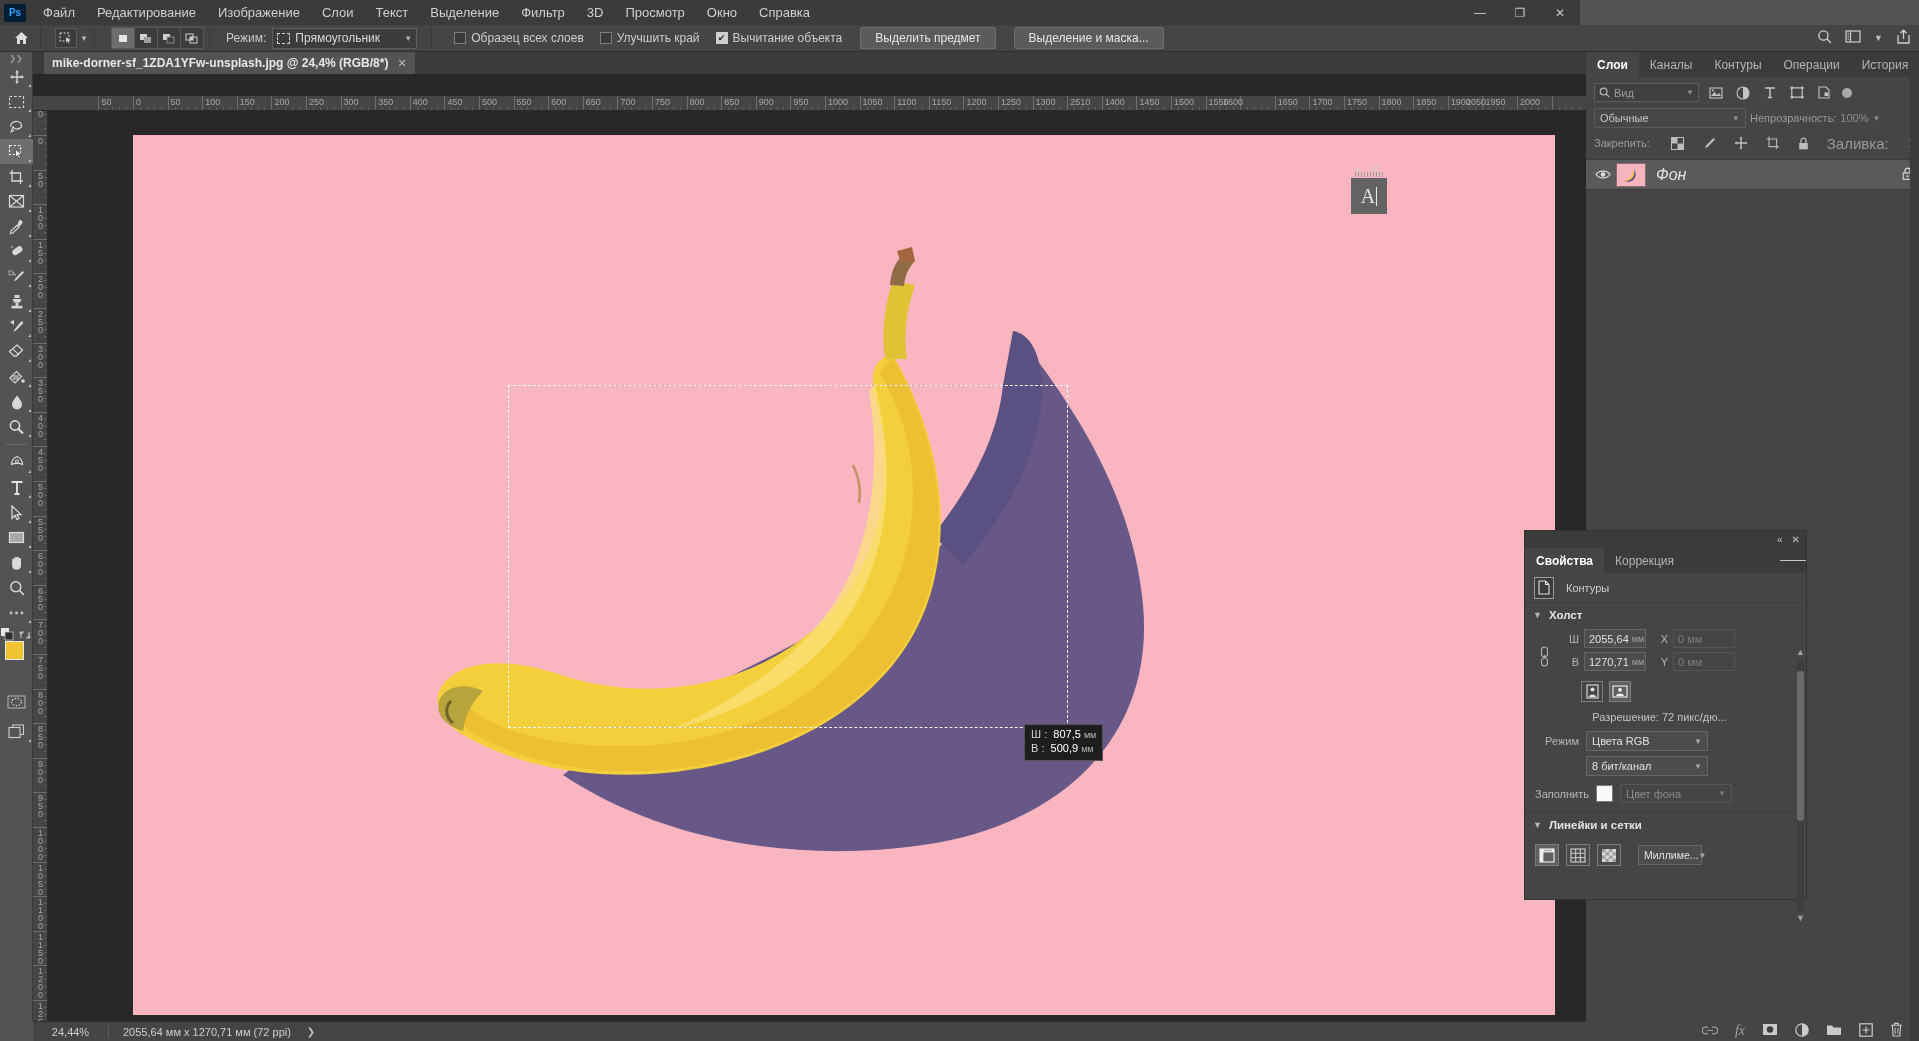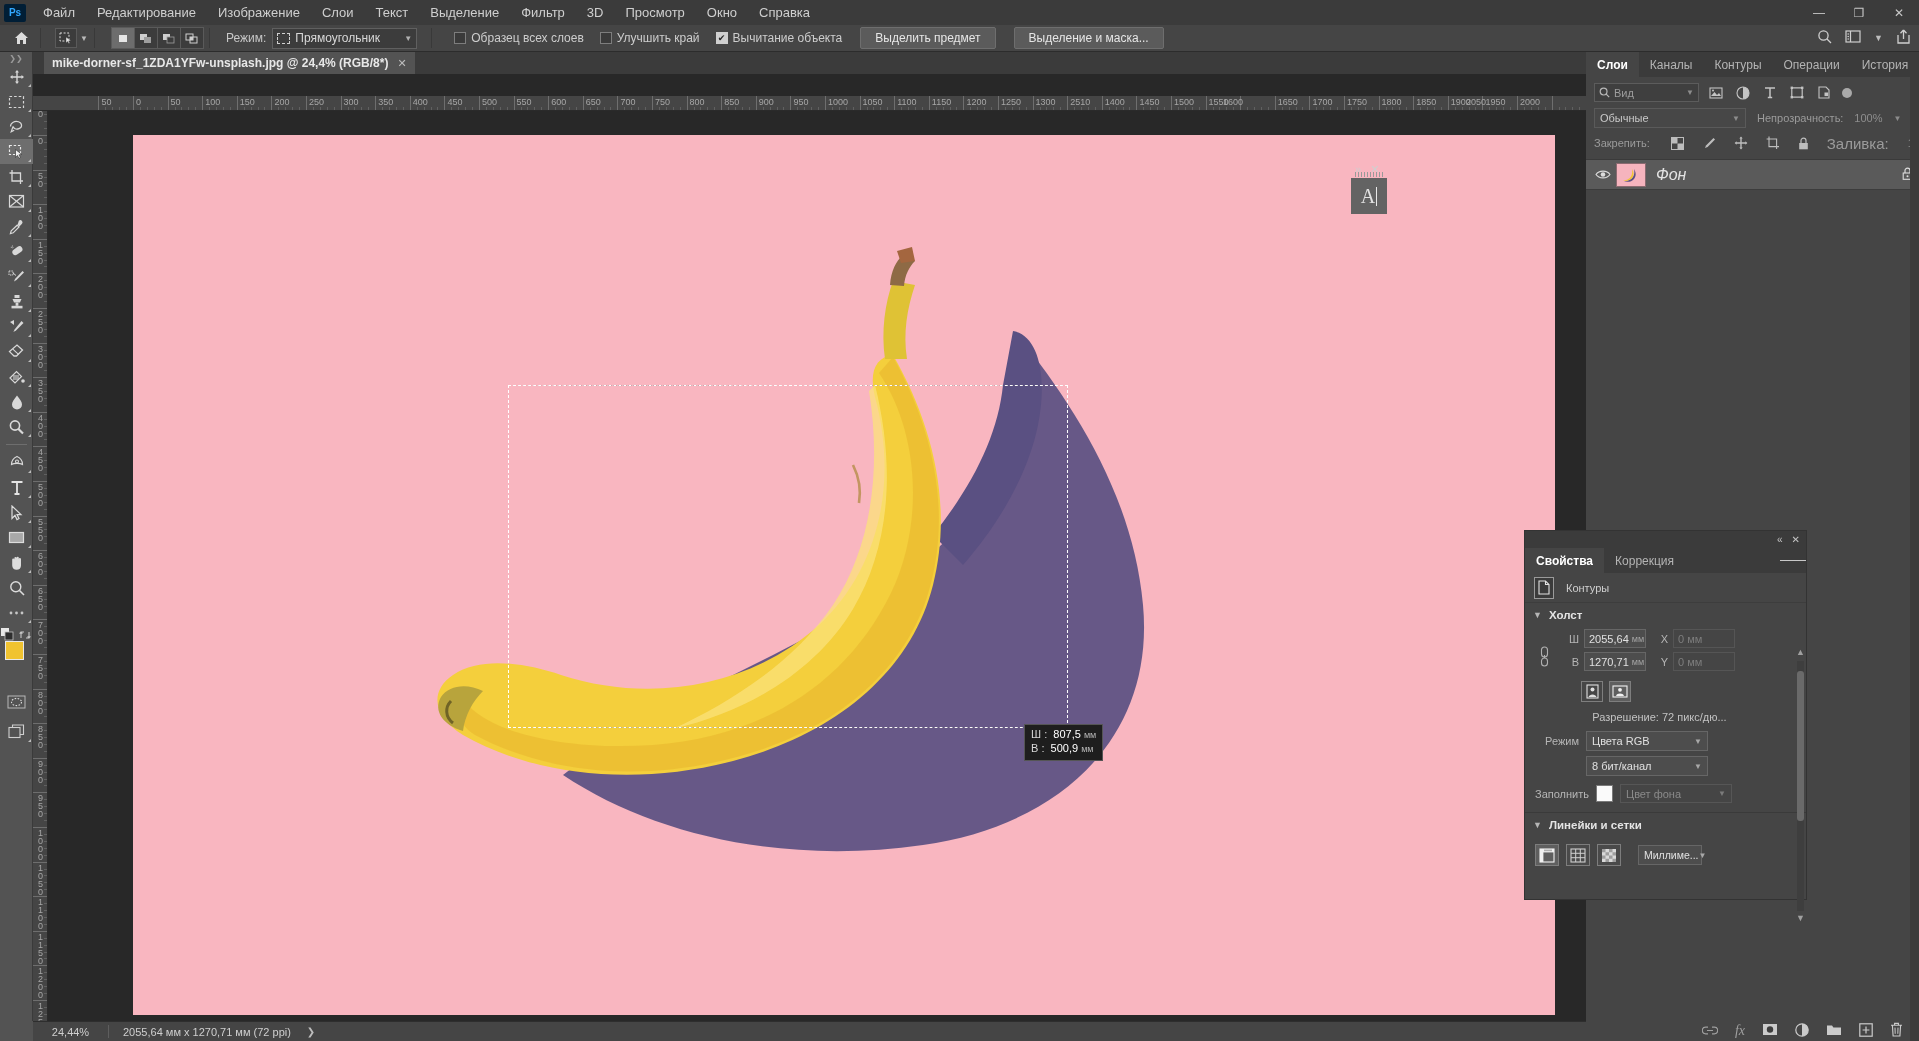--- a/index.html
+++ b/index.html
@@ -6,21 +6,21 @@
   html,body{
     width:1919px; height:1041px; overflow:hidden;
     background:#535353;
     font-family:"Liberation Sans", sans-serif;
     color:#d6d6d6; font-size:12px;
     -webkit-font-smoothing:antialiased;
   }
   #app{position:relative;width:1919px;height:1041px;}
 
   
-  .menubar{position:absolute;left:0;top:0;width:1919px;height:25px;background:#3b3b3b;display:flex;align-items:center;}
+  .menubar{position:absolute;left:0;top:0;width:1580px;height:25px;background:#3b3b3b;display:flex;align-items:center;}
   .ps-logo{width:22px;height:18px;margin-left:4px;margin-right:6px;background:#001e36;border-radius:2px;display:flex;align-items:center;justify-content:center;color:#31a8ff;font-size:10px;font-weight:bold;}
   .menu-item{padding:0 11px;height:25px;line-height:25px;color:#cfcfcf;font-size:13px;white-space:nowrap;cursor:default;}
   .win-ctrls{position:absolute;right:0;top:0;height:25px;display:flex;}
   .win-btn{width:40px;height:25px;display:flex;align-items:center;justify-content:center;color:#c8c8c8;font-size:12px;}
 
   
   .optionsbar{position:absolute;left:0;top:25px;width:1919px;height:27px;background:#454545;border-bottom:1px solid #2c2c2c;display:flex;align-items:center;}
   .opt-sep{width:1px;height:20px;background:#393939;margin:0 6px;}
   .home-btn{width:26px;height:22px;display:flex;align-items:center;justify-content:center;margin-left:8px;}
   .tool-preset{display:flex;align-items:center;margin-left:8px;}
@@ -99,21 +99,21 @@
   .burger span{display:block;width:13px;height:1px;background:#c8c8c8;margin:2px 0;}
 
   .layers-top{padding:6px 8px 0 8px;}
   .filter-row{display:flex;align-items:center;gap:6px;}
   .filter-box{flex:0 0 auto;width:105px;height:19px;background:#3f3f3f;border:1px solid #5c5c5c;display:flex;align-items:center;padding:0 4px;color:#9d9d9d;font-size:11px;}
   .filter-box .cv{margin-left:auto;font-size:8px;color:#8c8c8c;}
   .filt-ic{width:21px;height:19px;display:flex;align-items:center;justify-content:center;color:#c0c0c0;}
   .toggle-pill{width:12px;height:19px;display:flex;align-items:center;justify-content:flex-end;}
   .toggle-pill i{display:block;width:10px;height:10px;border-radius:50%;background:#a9a9a9;}
 
-  .blend-row{display:flex;align-items:center;margin-top:6px;gap:7px;}
+  .blend-row{display:flex;align-items:center;margin-top:6px;gap:0;}
   .blend-sel{width:152px;height:20px;background:#474747;border:1px solid #5a5a5a;display:flex;align-items:center;padding:0 5px;font-size:11px;color:#c9c9c9;}
   .blend-sel .cv{margin-left:auto;font-size:8px;color:#8c8c8c;}
   .op-lbl{font-size:11px;color:#9b9b9b;margin-left:4px;}
   .op-val{width:36px;height:18px;display:flex;align-items:center;justify-content:center;font-size:11px;color:#8e8e8e;border:1px solid transparent;}
   .op-caret{font-size:8px;color:#8c8c8c;}
   .lock-row{display:flex;align-items:center;margin-top:6px;gap:18px;}
   .lock-lbl{font-size:11px;color:#9b9b9b;margin-right:3px;}
   .lock-ic{width:19px;height:18px;display:flex;align-items:center;justify-content:center;color:#bfbfbf;}
   .fill-lbl{font-size:15px;color:#9b9b9b;margin-left:auto;}
 

